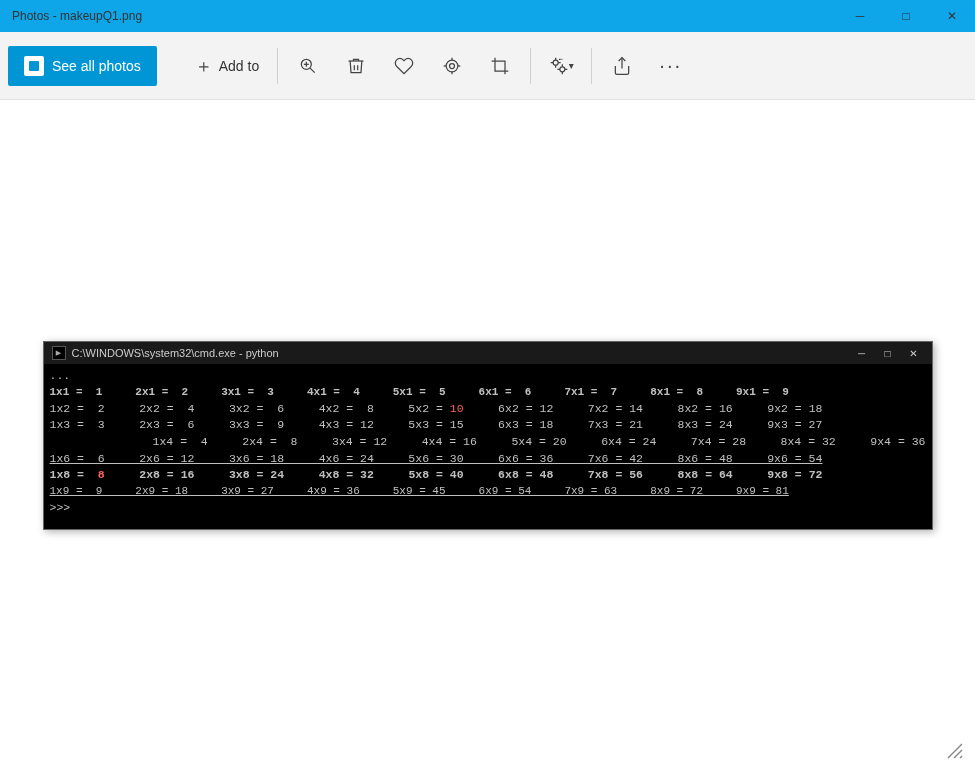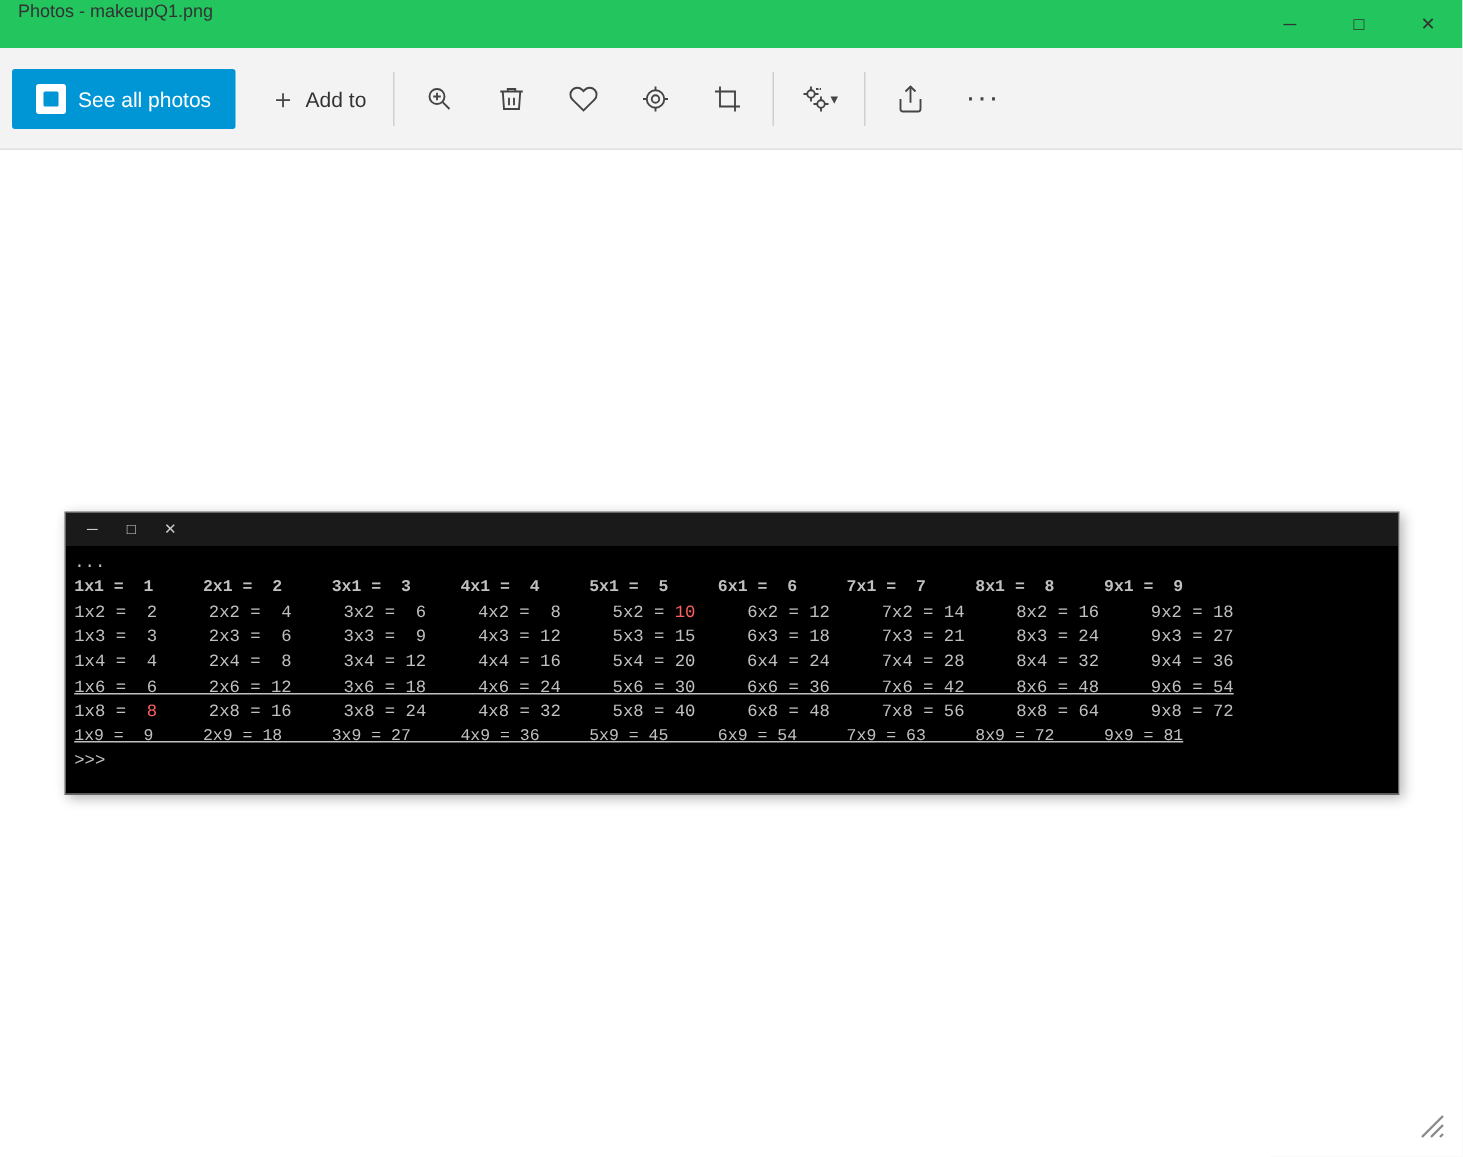--- a/index.html
+++ b/index.html
@@ -9,22 +9,23 @@
       background: #f3f3f3;
       font-family: 'Segoe UI', sans-serif;
       overflow: hidden;
       display: flex;
       flex-direction: column;
     }
 
     
     .title-bar {
       height: 32px;
-      background: #22c55e;
-      display: flex;
+      background: #0ea5e9;
+      display: flex;
+      align-items: center;
       justify-content: space-between;
       padding: 0 0 0 12px;
       flex-shrink: 0;
     }
     .title-bar-title {
       font-size: 12px;
       color: #333;
     }
     .title-bar-controls {
       display: flex;
@@ -60,21 +61,21 @@
       align-items: center;
       gap: 8px;
       background: #0096d6;
       color: white;
       border: none;
       border-radius: 2px;
       padding: 8px 16px;
       font-size: 14px;
       cursor: pointer;
       height: 40px;
-      margin-right: 9px;
+      margin-right: 24px;
     }
     .toolbar-btn-primary .icon-square {
       width: 20px;
       height: 20px;
       background: white;
       border-radius: 2px;
       display: flex;
       align-items: center;
       justify-content: center;
     }
@@ -315,35 +316,39 @@
   <button class="toolbar-icon-btn" title="More">
     <span style="font-size:20px; color:#444; letter-spacing:1px;">···</span>
   </button>
 </div>
 
 <div class="main-content">
 
   <div class="cmd-window">
 
     <div class="cmd-title-bar">
+      <div class="cmd-title-left">
+        <div class="cmd-icon"></div>
+        <span class="cmd-title-text">C:\WINDOWS\system32\cmd.exe - python</span>
+      </div>
       <div class="cmd-controls">
         <div class="cmd-ctrl-btn">─</div>
         <div class="cmd-ctrl-btn">□</div>
         <div class="cmd-ctrl-btn cmd-close">✕</div>
       </div>
     </div>
 
     <div class="cmd-body">
       <div>...</div>
       <div style="white-space:pre; font-size:11px; color:#c0c0c0;font-weight:bold;">1x1 =  1     2x1 =  2     3x1 =  3     4x1 =  4     5x1 =  5     6x1 =  6     7x1 =  7     8x1 =  8     9x1 =  9</div>
       <div style="white-space:pre; font-size:11.5px; color:#c0c0c0;">1x2 =  2     2x2 =  4     3x2 =  6     4x2 =  8     5x2 = <span style="color:#ff6060;">10</span>     6x2 = 12     7x2 = 14     8x2 = 16     9x2 = 18</div>
       <div style="white-space:pre; font-size:11.5px; color:#c0c0c0;">1x3 =  3     2x3 =  6     3x3 =  9     4x3 = 12     5x3 = 15     6x3 = 18     7x3 = 21     8x3 = 24     9x3 = 27</div>
-      <div style="white-space:pre; font-size:11.5px; color:#c0c0c0;">1x4 =  4     2x4 =  8     3x4 = 12     4x4 = 16     5x4 = 20     6x4 = 24     7x4 = 28     8x4 = 32     9x4 = 36</div>
+      <div style="white-space:pre; font-size:11.5px; color:#c0c0c0;text-align:right;">1x4 =  4     2x4 =  8     3x4 = 12     4x4 = 16     5x4 = 20     6x4 = 24     7x4 = 28     8x4 = 32     9x4 = 36</div>
       <div style="white-space:pre; font-size:11.5px; color:#c0c0c0;text-decoration:underline;">1x6 =  6     2x6 = 12     3x6 = 18     4x6 = 24     5x6 = 30     6x6 = 36     7x6 = 42     8x6 = 48     9x6 = 54</div>
-      <div style="white-space:pre; font-size:11.5px; color:#c0c0c0;">1x8 = <span style="color:#ff6060;"> 8</span>     2x8 = 16     3x8 = 24     4x8 = 32     5x8 = 40     6x8 = 48     7x8 = 56     8x8 = 64     9x8 = 72</div>
+      <div style="white-space:pre; font-size:11.5px; color:#c0c0c0;font-weight:bold;">1x8 = <span style="color:#ff6060;"> 8</span>     2x8 = 16     3x8 = 24     4x8 = 32     5x8 = 40     6x8 = 48     7x8 = 56     8x8 = 64     9x8 = 72</div>
       <div style="white-space:pre; font-size:11px; color:#c0c0c0;text-decoration:underline;">1x9 =  9     2x9 = 18     3x9 = 27     4x9 = 36     5x9 = 45     6x9 = 54     7x9 = 63     8x9 = 72     9x9 = 81</div>
       <div style="white-space:pre; font-size:11.5px; color:#c0c0c0;">&gt;&gt;&gt;</div>
     </div>
   </div>
 
   <div class="resize-handle">
     <svg width="18" height="18" viewBox="0 0 18 18">
       <line x1="2" y1="16" x2="16" y2="2" stroke="#888" stroke-width="1.5"></line>
       <line x1="8" y1="16" x2="16" y2="8" stroke="#888" stroke-width="1.5"></line>
       <line x1="14" y1="16" x2="16" y2="14" stroke="#888" stroke-width="1.5"></line>

